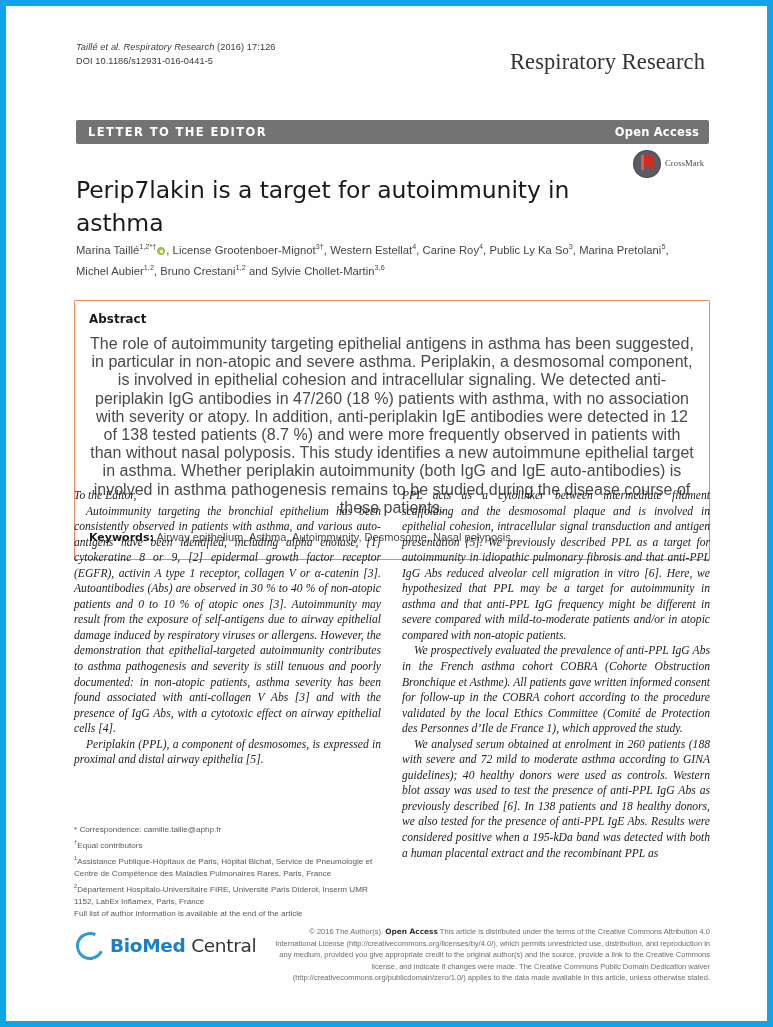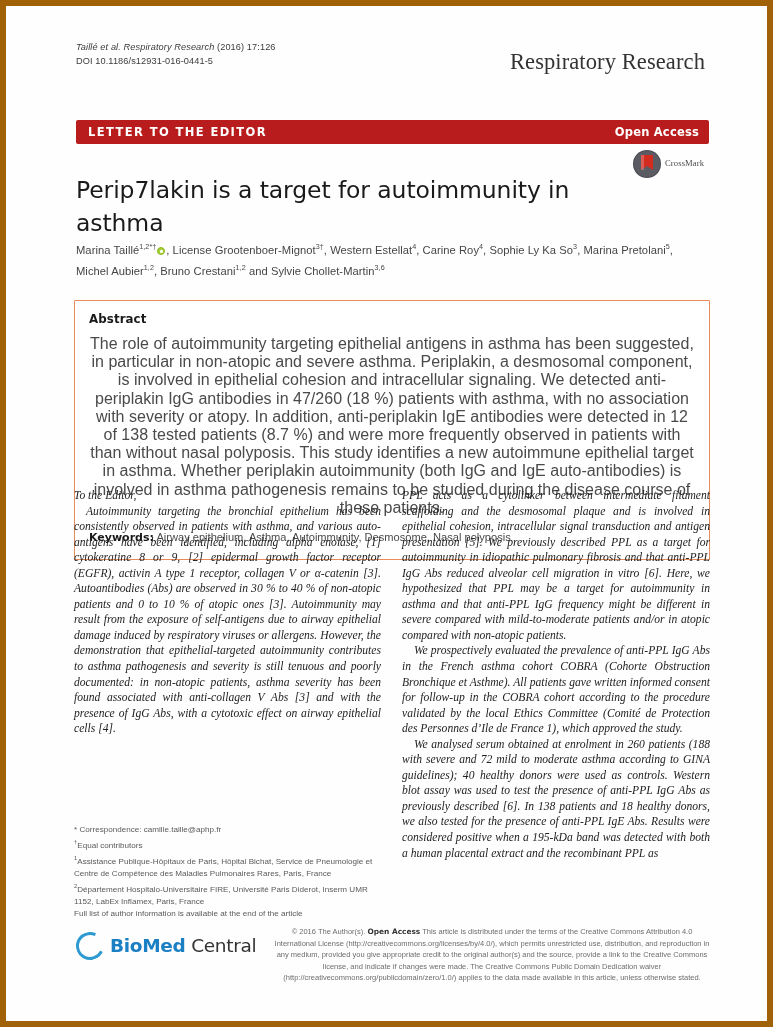--- a/index.html
+++ b/index.html
@@ -11,21 +11,21 @@
     width: 773px;
     height: 1027px;
     font-family: "Liberation Sans", sans-serif;
     overflow: hidden;
   }
   #page {
     position: relative;
     width: 773px;
     height: 1027px;
     box-sizing: border-box;
-    border: 6px solid #a16207;
+    border: 6px solid #0ea5e9;
     background: #ffffff;
   }
   #sheet {
     position: absolute;
     left: 0; top: 0; right: 0; bottom: 0;
     background: #fefefe;
     padding: 0;
   }
 
   
@@ -59,21 +59,21 @@
     white-space: nowrap;
   }
 
   
   .access-bar {
     position: absolute;
     left: 70px;
     top: 114px;
     width: 633px;
     height: 24px;
-    background: #b91c1c;
+    background: #737373;
     border-radius: 2px;
   }
   .access-bar .section-kind {
     position: absolute;
     left: 12px;
     top: 5px;
     color: #ffffff;
     font-family: "DejaVu Sans", sans-serif;
     font-size: 11.5px;
     font-weight: bold;
@@ -276,21 +276,21 @@
   }
   .license {
     position: absolute;
     left: 200px;
     top: 0px;
     width: 436px;
     font-family: "Liberation Sans", sans-serif;
     font-size: 7.5px;
     line-height: 11.6px;
     color: #6d6d6d;
-    text-align: center;
+    text-align: right;
   }
   .license b {
     font-family: "DejaVu Sans", sans-serif;
     font-weight: bold;
     color: #333333;
     font-size: 7.4px;
   }
 </style>
 </head>
 <body>
@@ -317,33 +317,34 @@
       <svg class="cm-badge" viewBox="0 0 30 30">
         <circle cx="15" cy="15" r="14" fill="#4a4a52"></circle>
         <circle cx="15" cy="15" r="13" fill="#5b5b63"></circle>
         <path d="M9 6 h12 v15 l-6 -4 l-6 4 Z" fill="#d32b20"></path>
         <path d="M9 6 h3 v15 l-3 0 Z" fill="#f0f0f0" opacity="0.25"></path>
       </svg>
       <span class="cm-label">CrossMark</span>
     </div>
 
     <div class="authors">
-      <span>Marina Taillé</span><sup>1,2*†</sup><span class="orcid"></span><span>, License Grootenboer-Mignot</span><sup>3†</sup><span>, Western Estellat</span><sup>4</sup><span>, Carine Roy</span><sup>4</sup><span>, Sophie Ly Ka So</span><sup>3</sup><span>,</span>
+      <span>Marina Taillé</span><sup>1,2*†</sup><span class="orcid"></span><span>, License Grootenboer-Mignot</span><sup>3†</sup><span>, Western Estellat</span><sup>4</sup><span>, Carine Roy</span><sup>4</sup><span>, Public Ly Ka So</span><sup>3</sup><span>,</span>
       <span>Marina Pretolani</span><sup>5</sup><span>, Michel Aubier</span><sup>1,2</sup><span>, Bruno Crestani</span><sup>1,2</sup><span> and Sylvie Chollet-Martin</span><sup>3,6</sup>
     </div>
 
     <div class="abstract-box">
       <div class="abstract-heading">Abstract</div>
       <div class="abstract-text">The role of autoimmunity targeting epithelial antigens in asthma has been suggested, in particular in non-atopic and severe asthma. Periplakin, a desmosomal component, is involved in epithelial cohesion and intracellular signaling. We detected anti-periplakin IgG antibodies in 47/260 (18 %) patients with asthma, with no association with severity or atopy. In addition, anti-periplakin IgE antibodies were detected in 12 of 138 tested patients (8.7 %) and were more frequently observed in patients with than without nasal polyposis. This study identifies a new autoimmune epithelial target in asthma. Whether periplakin autoimmunity (both IgG and IgE auto-antibodies) is involved in asthma pathogenesis remains to be studied during the disease course of these patients.</div>
       <div class="keywords"><b>Keywords:</b><span> Airway epithelium, Asthma, Autoimmunity, Desmosome, Nasal polyposis</span></div>
     </div>
 
     <div class="col col-left">
       <p>To the Editor,</p>
       <p class="indent">Autoimmunity targeting the bronchial epithelium has been consistently observed in patients with asthma, and various auto-antigens have been identified, including alpha enolase, [1] cytokeratine 8 or 9, [2] epidermal growth factor receptor (EGFR), activin A type 1 receptor, collagen V or α-catenin [3]. Autoantibodies (Abs) are observed in 30 % to 40 % of non-atopic patients and 0 to 10 % of atopic ones [3]. Autoimmunity may result from the exposure of self-antigens due to airway epithelial damage induced by respiratory viruses or allergens. However, the demonstration that epithelial-targeted autoimmunity contributes to asthma pathogenesis and severity is still tenuous and poorly documented: in non-atopic patients, asthma severity has been found associated with anti-collagen V Abs [3] and with the presence of IgG Abs, with a cytotoxic effect on airway epithelial cells [4].</p>
+      <p class="indent">Periplakin (PPL), a component of desmosomes, is expressed in proximal and distal airway epithelia [5].</p>
     </div>
 
     <div class="col col-right">
       <p>PPL acts as a cytolinker between intermediate filament scaffolding and the desmosomal plaque and is involved in epithelial cohesion, intracellular signal transduction and antigen presentation [5]. We previously described PPL as a target for autoimmunity in idiopathic pulmonary fibrosis and that anti-PPL IgG Abs reduced alveolar cell migration in vitro [6]. Here, we hypothesized that PPL may be a target for autoimmunity in asthma and that anti-PPL IgG frequency might be different in severe compared with mild-to-moderate patients and/or in atopic compared with non-atopic patients.</p>
       <p class="indent">We prospectively evaluated the prevalence of anti-PPL IgG Abs in the French asthma cohort COBRA (Cohorte Obstruction Bronchique et Asthme). All patients gave written informed consent for follow-up in the COBRA cohort according to the procedure validated by the local Ethics Committee (Comité de Protection des Personnes d’Ile de France 1), which approved the study.</p>
       <p class="indent">We analysed serum obtained at enrolment in 260 patients (188 with severe and 72 mild to moderate asthma according to GINA guidelines); 40 healthy donors were used as controls. Western blot assay was used to test the presence of anti-PPL IgG Abs as previously described [6]. In 138 patients and 18 healthy donors, we also tested for the presence of anti-PPL IgE Abs. Results were considered positive when a 195-kDa band was detected with both a human placental extract and the recombinant PPL as</p>
     </div>
 
     <div class="footnotes">
       <div>* Correspondence: camille.taille@aphp.fr</div>

